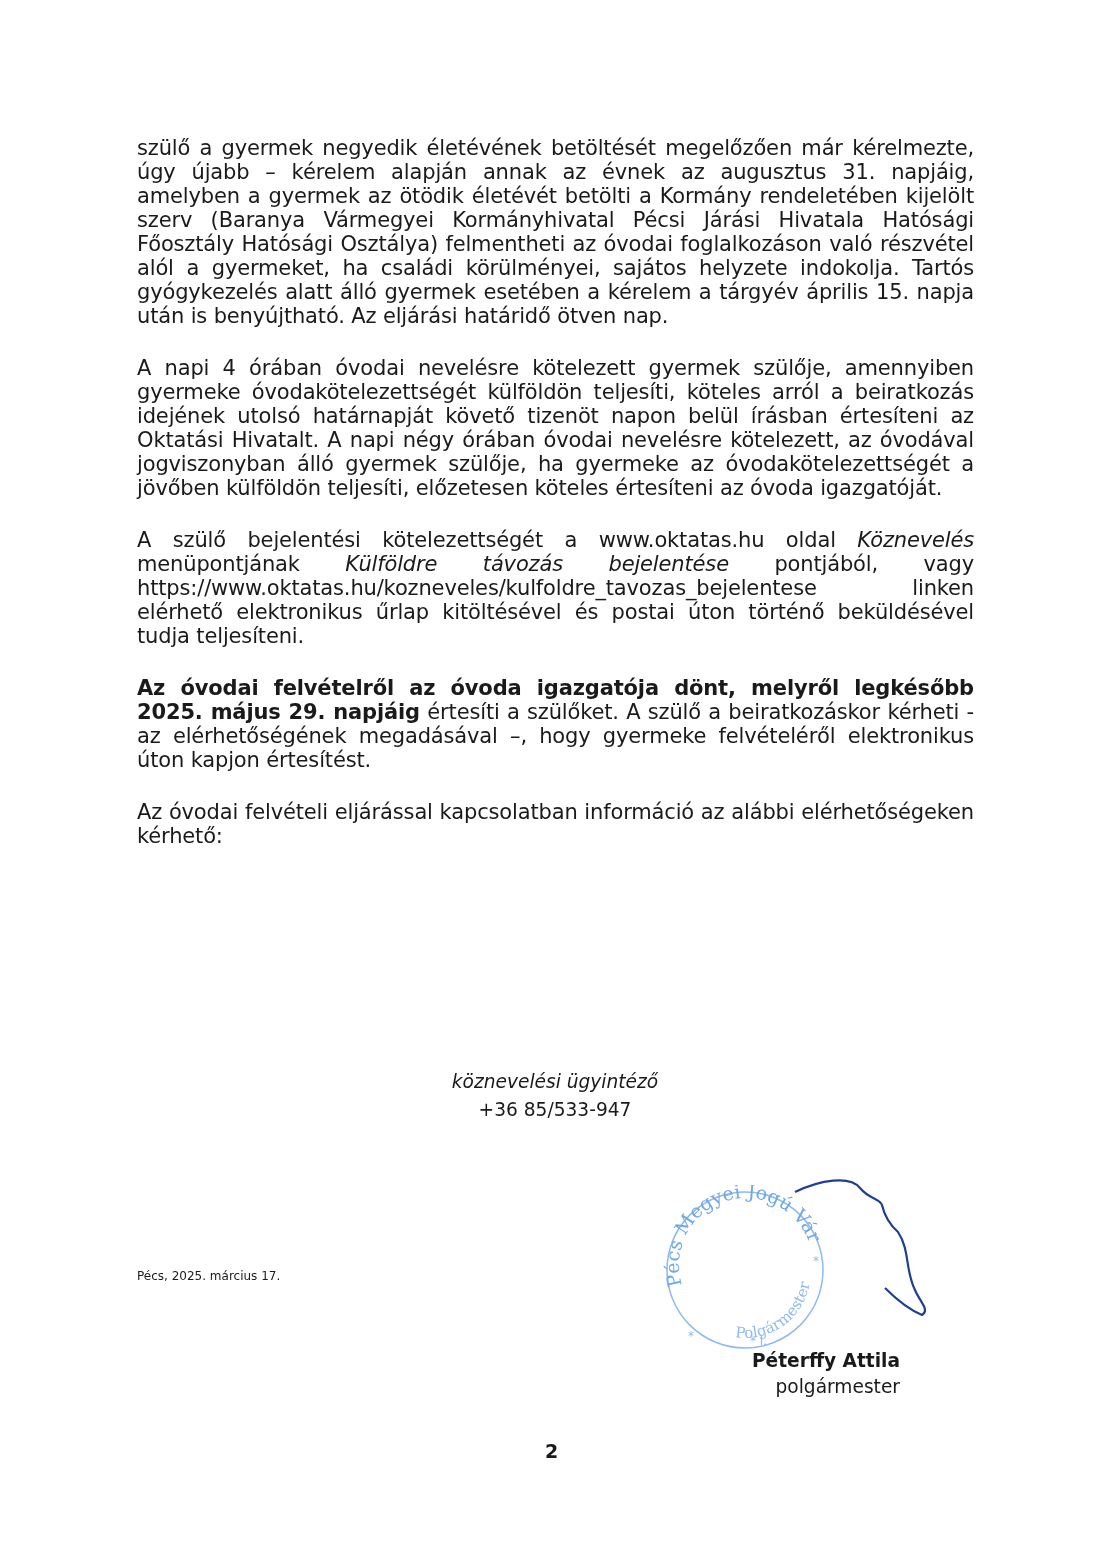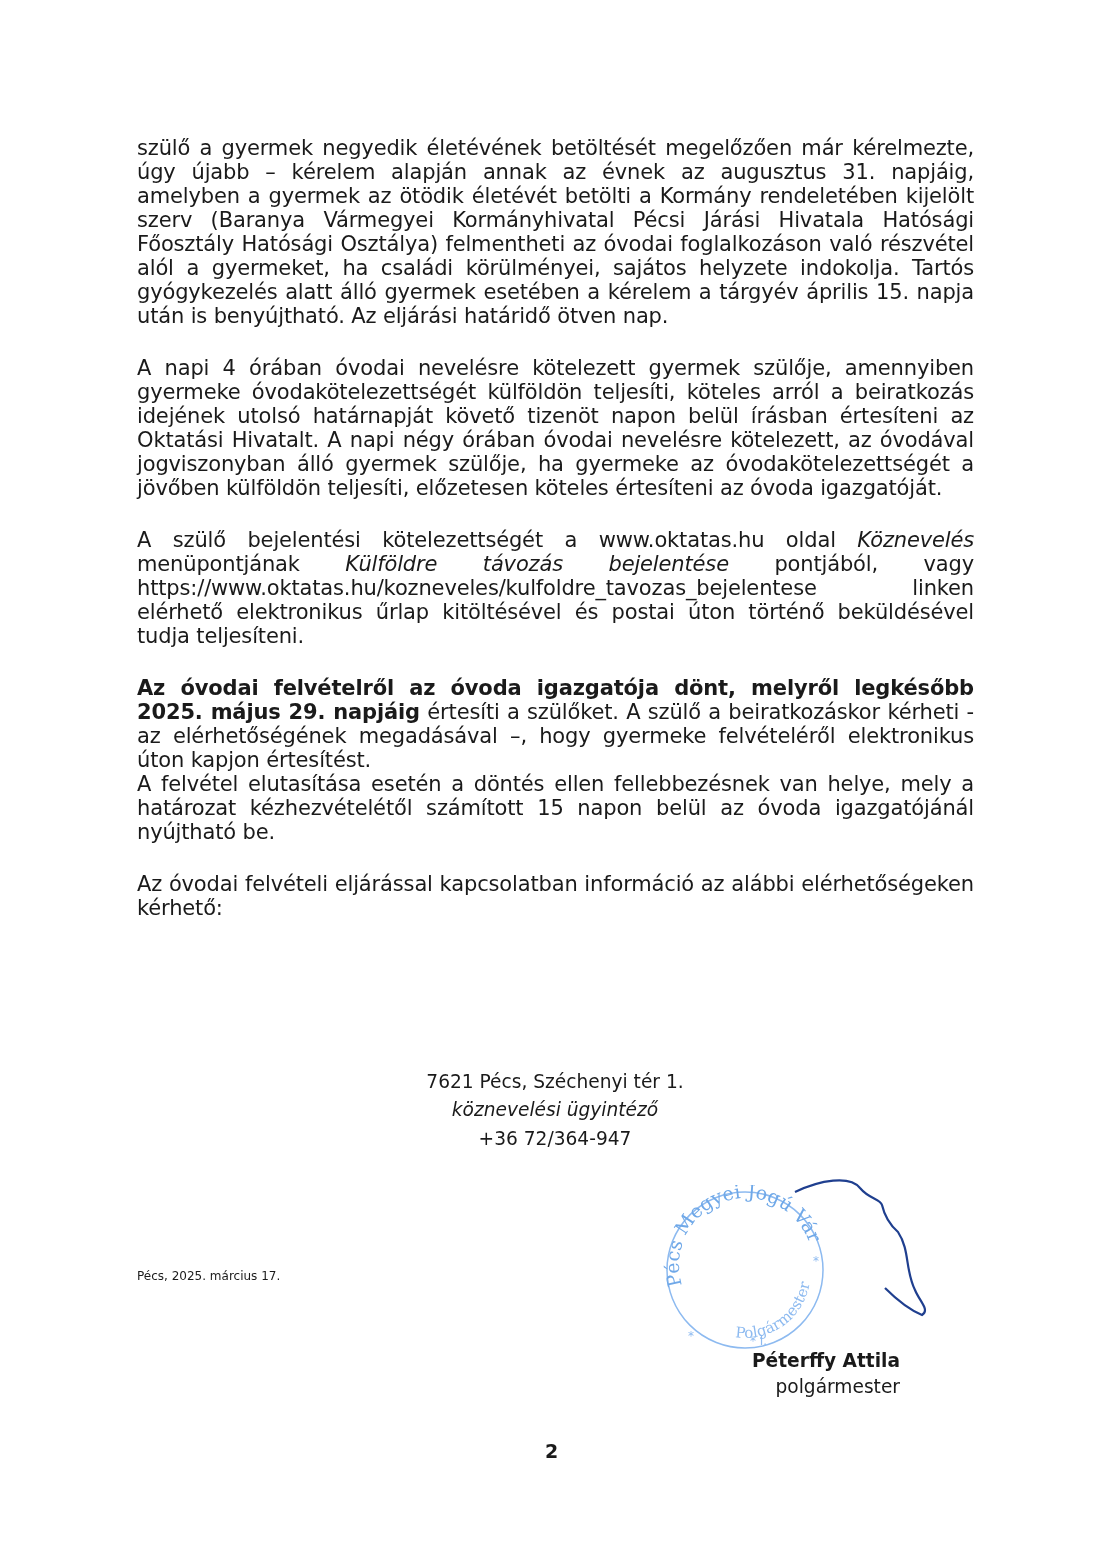--- a/index.html
+++ b/index.html
@@ -27,29 +27,27 @@
 <body>
 
 <div class="page">
   <p class="para">szülő a gyermek negyedik életévének betöltését megelőzően már kérelmezte, úgy újabb – kérelem alapján annak az évnek az augusztus 31. napjáig, amelyben a gyermek az ötödik életévét betölti a Kormány rendeletében kijelölt szerv (Baranya Vármegyei Kormányhivatal Pécsi Járási Hivatala Hatósági Főosztály Hatósági Osztálya) felmentheti az óvodai foglalkozáson való részvétel alól a gyermeket, ha családi körülményei, sajátos helyzete indokolja. Tartós gyógykezelés alatt álló gyermek esetében a kérelem a tárgyév április 15. napja után is benyújtható. Az eljárási határidő ötven nap.</p>
   <div class="gap"></div>
   <p class="para">A napi 4 órában óvodai nevelésre kötelezett gyermek szülője, amennyiben gyermeke óvodakötelezettségét külföldön teljesíti, köteles arról a beiratkozás idejének utolsó határnapját követő tizenöt napon belül írásban értesíteni az Oktatási Hivatalt. A napi négy órában óvodai nevelésre kötelezett, az óvodával jogviszonyban álló gyermek szülője, ha gyermeke az óvodakötelezettségét a jövőben külföldön teljesíti, előzetesen köteles értesíteni az óvoda igazgatóját.</p>
   <div class="gap"></div>
   <p class="para"><span>A szülő bejelentési kötelezettségét a www.oktatas.hu oldal </span><span class="it">Köznevelés</span><span> menüpontjának </span><span class="it">Külföldre távozás bejelentése</span><span> pontjából, vagy </span><span>https://www.oktatas.hu/kozneveles/kulfoldre_tavozas_bejelentese</span><span> linken elérhető elektronikus űrlap kitöltésével és postai úton történő beküldésével tudja teljesíteni.</span></p>
   <div class="gap"></div>
   <p class="para"><span class="bold">Az óvodai felvételről az óvoda igazgatója dönt, melyről legkésőbb 2025. május 29. napjáig</span><span> értesíti a szülőket. A szülő a beiratkozáskor kérheti - az elérhetőségének megadásával –, hogy gyermeke felvételéről elektronikus úton kapjon értesítést.</span></p>
-  <p class="para">A felvétel elutasítása esetén a döntés ellen fellebbezésnek van helye, mely a határozat kézhezvételétől számított 15 napon belül az óvoda igazgatójánál nyújtható be.</p>
   <div class="gap"></div>
   <p class="para">Az óvodai felvételi eljárással kapcsolatban információ az alábbi elérhetőségeken kérhető:</p>
 </div>
 
 <div class="contact-block">
-  <div>7621 Pécs, Széchenyi tér 1.</div>
   <div class="it">köznevelési ügyintéző</div>
-  <div>+36 72/364-947</div>
+  <div>+36 85/533-947</div>
 </div>
 
 <div class="date">Pécs, 2025. március 17.</div>
 
 <svg class="stamp" viewBox="0 0 170 170">
   <defs>
     <path id="arcTop" d="M 22 100 A 65 65 0 0 1 150 60"></path>
     <path id="arcBot" d="M 75 152 A 65 65 0 0 0 150 95"></path>
   </defs>
   <circle cx="85" cy="85" r="78" fill="none" stroke="#8dbaf0" stroke-width="1.5"></circle>

